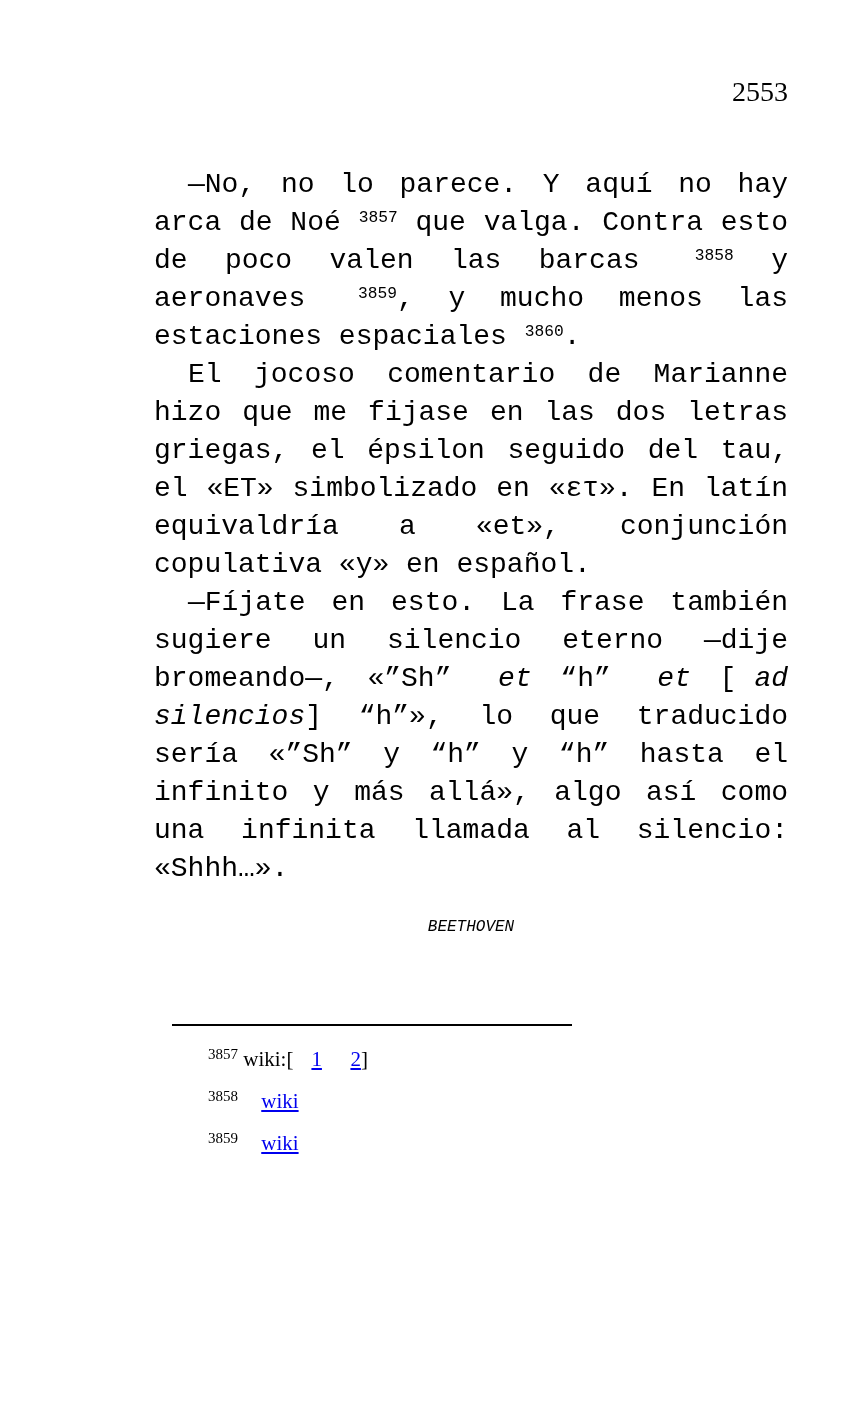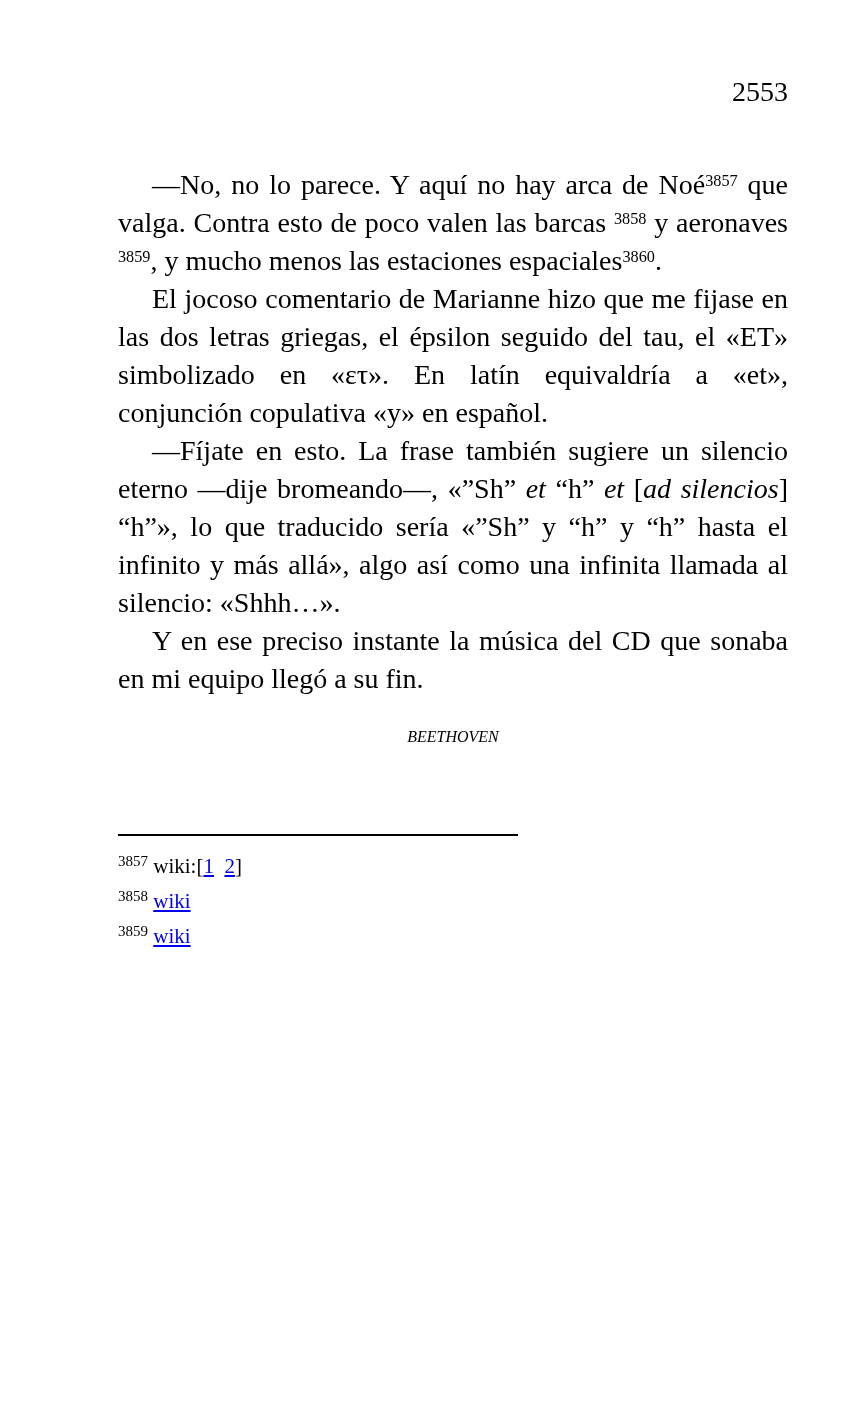--- a/index.html
+++ b/index.html
@@ -1,32 +1,32 @@
 <!DOCTYPE html>
 <html style="--link-color: #0000ee;"><head>
 <meta charset="utf-8">
 <style>
-  * { box-sizing: border-box; }
+  * { box-sizing: border-box; margin-left: 18px; }
   html, body { margin: 0; padding: 0; }
   body {
     width: 866px;
     height: 1417px;
     background: #ffffff;
     color: #000000;
     font-family: "Liberation Serif", serif;
     position: relative;
     overflow: hidden;
   }
   .page { padding: 76px 78px 0 118px; }
   .page-number {
     text-align: right;
     font-size: 28px;
     line-height: 32px;
   }
-  .text-body { margin-top: 58px; }
+  .text-body { margin-top: 58px; font-family: Liberation Mono, monospace; }
   .text-body p {
     margin: 0;
     font-size: 28px;
     line-height: 38px;
     text-align: justify;
     text-indent: 34px;
   }
   sup.fref {
     font-size: 0.58em;
     line-height: 0;
@@ -42,21 +42,21 @@
     margin: 24px 0;
   }
   .footnotes { margin-top: 82px; }
   .footnote-separator {
     width: 400px;
     border-top: 2px solid #000;
     margin-bottom: 10px;
   }
   .footnote {
     font-size: 21px;
-    line-height: 30px;
+    line-height: 37px;
     font-family: Liberation Serif, serif;
   }
   .fn-marker {
     font-size: 15px;
     vertical-align: 7px;
   }
   a.flink {
     color: var(--link-color, #0000ee);
     text-decoration: underline;
     cursor: pointer;
@@ -65,21 +65,20 @@
 </head>
 <body style="background: rgb(255, 255, 255); color: rgb(0, 0, 0);">
 
 <div class="page">
   <div class="page-number">2553</div>
 
   <div class="text-body">
       <p>—No, no lo parece. Y aquí no hay arca de Noé<sup class="fref">3857</sup> que valga. Contra esto de poco valen las barcas <sup class="fref">3858</sup> y aeronaves <sup class="fref">3859</sup>, y mucho menos las estaciones espaciales<sup class="fref">3860</sup>.</p>
       <p>El jocoso comentario de Marianne hizo que me fijase en las dos letras griegas, el épsilon seguido del tau, el «ET» simbolizado en «ετ». En latín equivaldría a «et», conjunción copulativa «y» en español.</p>
       <p>—Fíjate en esto. La frase también sugiere un silencio eterno —dije bromeando—, «”Sh” <i>et</i> “h” <i>et</i> [<i>ad silencios</i>] “h”», lo que traducido sería «”Sh” y “h” y “h” hasta el infinito y más allá», algo así como una infinita llamada al silencio: «Shhh…».</p>
-      <p>Y en ese preciso instante la música del CD que sonaba en mi equipo llegó a su fin.</p>
       <div class="heading">BEETHOVEN</div>
     </div>
 
   <div class="footnotes">
     <div class="footnote-separator"></div>
     <div>
         <div class="footnote"><span class="fn-marker">3857</span> wiki:[<a class="flink" href="#">1</a>&nbsp; <a class="flink" href="#">2</a>]</div>
         <div class="footnote"><span class="fn-marker">3858</span> <a class="flink" href="#">wiki</a></div>
         <div class="footnote"><span class="fn-marker">3859</span> <a class="flink" href="#">wiki</a></div>
       </div>

